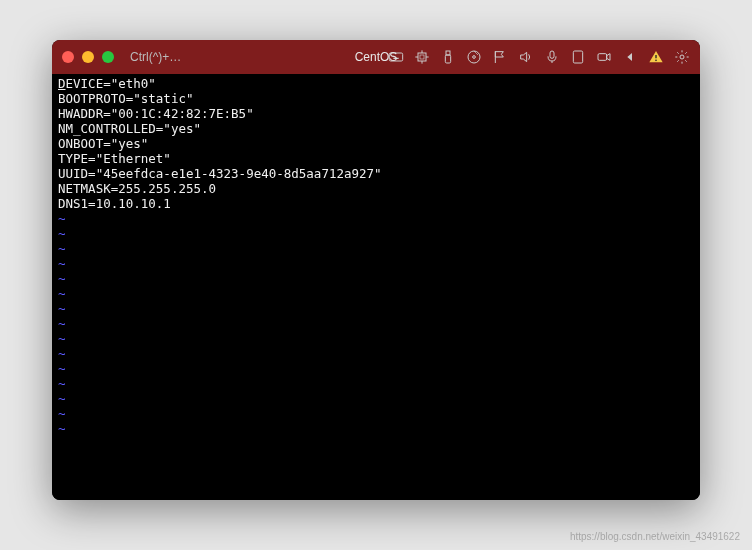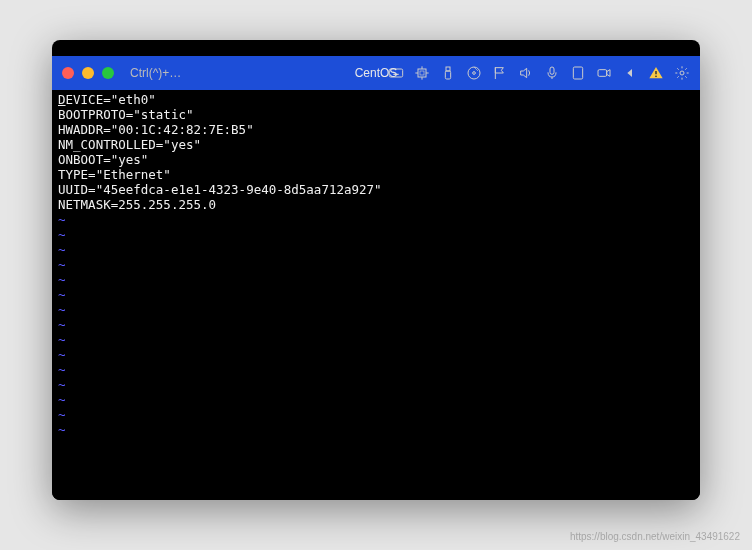--- a/index.html
+++ b/index.html
@@ -19,26 +19,25 @@
     height: 460px;
     background: #000;
     border-radius: 8px;
     box-shadow: 0 10px 40px rgba(0,0,0,0.4);
     display: flex;
     flex-direction: column;
     overflow: hidden;
   }
   .titlebar {
     height: 34px;
-    background: #1d4ed8;
+    background: #7f1d1d;
     display: flex;
     align-items: center;
     padding: 0 10px;
     gap: 8px;
-    margin-top: 16px;
   }
   .traffic {
     display: flex;
     gap: 8px;
     margin-right: 8px;
   }
   .traffic span {
     width: 12px;
     height: 12px;
     border-radius: 50%;
@@ -203,20 +202,21 @@
 
   <div class="terminal">
     <div class="line cursor-line"><span class="underline-cursor">D</span><span>EVICE="eth0"</span></div>
     <div class="line">BOOTPROTO="static"</div>
     <div class="line">HWADDR="00:1C:42:82:7E:B5"</div>
     <div class="line">NM_CONTROLLED="yes"</div>
     <div class="line">ONBOOT="yes"</div>
     <div class="line">TYPE="Ethernet"</div>
     <div class="line">UUID="45eefdca-e1e1-4323-9e40-8d5aa712a927"</div>
     <div class="line">NETMASK=255.255.255.0</div>
+    <div class="line">DNS1=10.10.10.1</div>
     <div class="tildes" id="tildes">
         <div class="line tilde">~</div>
         <div class="line tilde">~</div>
         <div class="line tilde">~</div>
         <div class="line tilde">~</div>
         <div class="line tilde">~</div>
         <div class="line tilde">~</div>
         <div class="line tilde">~</div>
         <div class="line tilde">~</div>
         <div class="line tilde">~</div>

